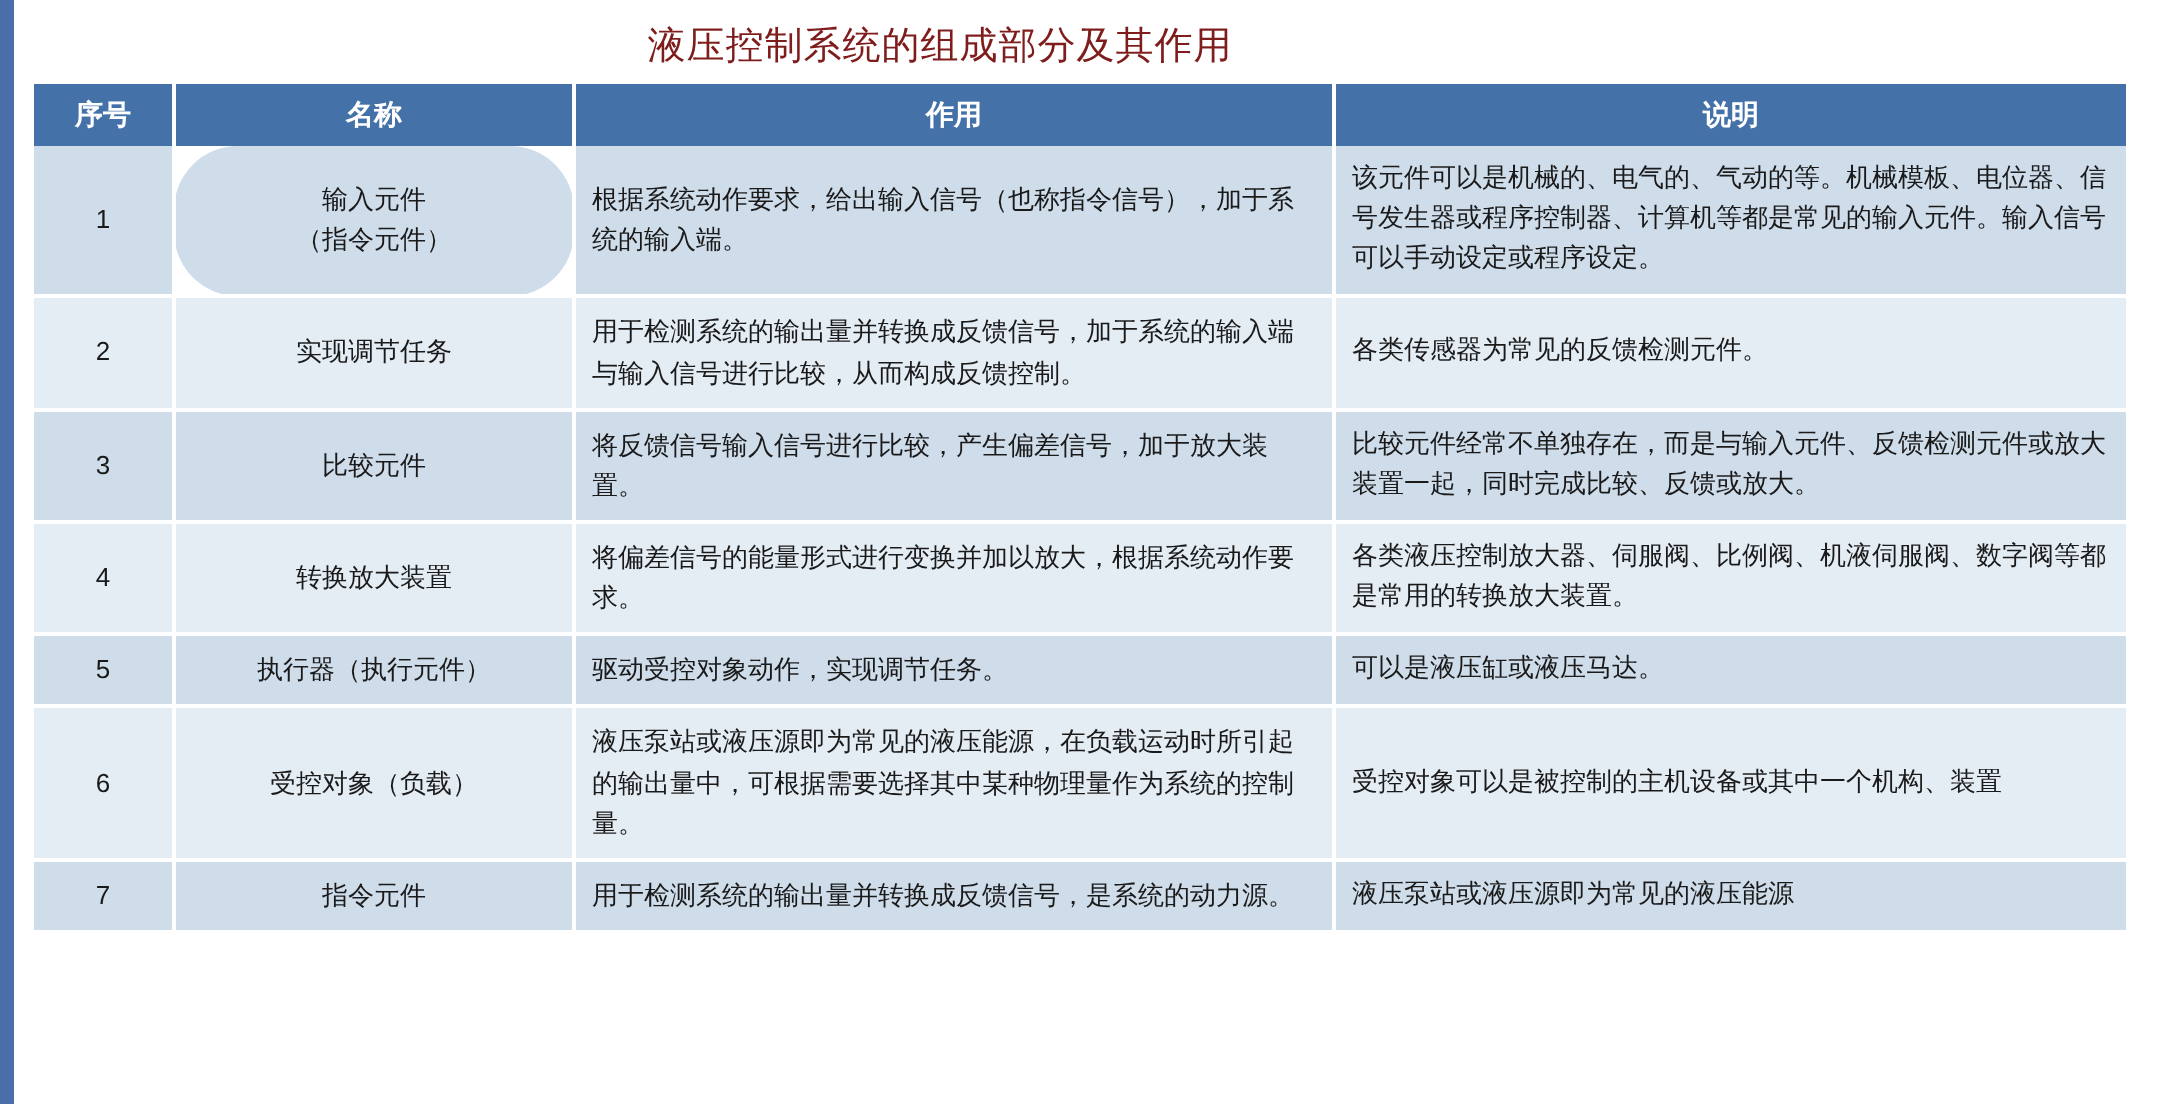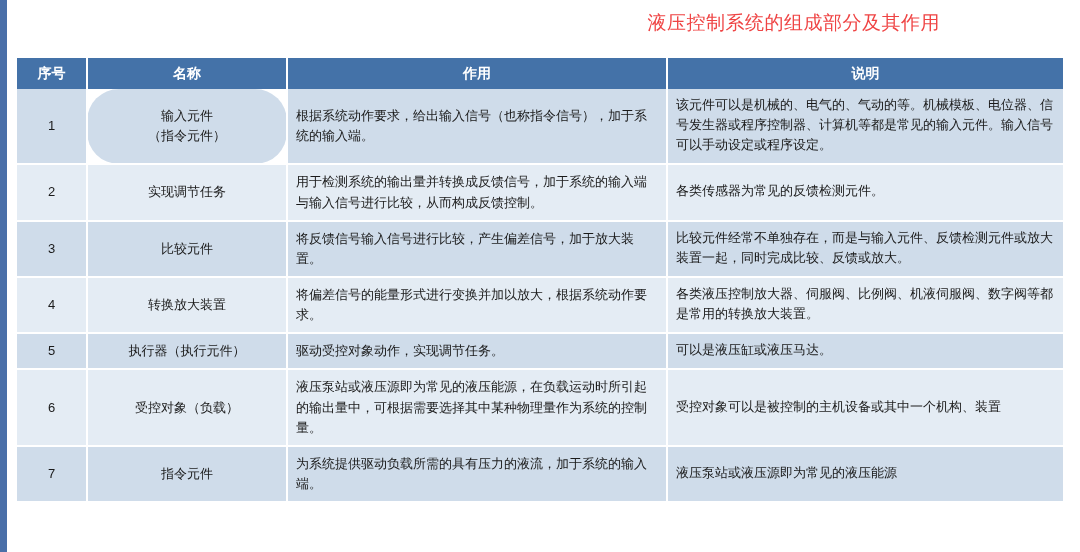--- a/index.html
+++ b/index.html
@@ -21,29 +21,29 @@
     top: 0;
     width: 7px;
     height: 552px;
     background: #4a6fa8;
   }
   .page-title {
     position: absolute;
     left: 0;
     top: 10px;
     width: 940px;
-    text-align: right;
+    text-align: center;
     font-size: 19px;
-    color: #ef4444;
+    color: #7f1d1d;
     letter-spacing: 0.5px;
   }
   .table-wrap {
     position: absolute;
     left: 17px;
-    top: 58px;
+    top: 42px;
     width: 1046px;
   }
   table.main {
     border-collapse: collapse;
     width: 1046px;
     table-layout: fixed;
   }
   table.main th {
     background: #4472a8;
     color: #ffffff;
@@ -131,18 +131,18 @@
       </tr>
       <tr class="band-b">
         <td class="c-idx">6</td>
         <td class="c-name">受控对象（负载）</td>
         <td class="c-role">液压泵站或液压源即为常见的液压能源，在负载运动时所引起的输出量中，可根据需要选择其中某种物理量作为系统的控制量。</td>
         <td class="c-desc">受控对象可以是被控制的主机设备或其中一个机构、装置</td>
       </tr>
       <tr class="band-a">
         <td class="c-idx">7</td>
         <td class="c-name">指令元件</td>
-        <td class="c-role">为系统提供驱动负载所需的具有压力的液流，加于系统的输入端。</td>
+        <td class="c-role">用于检测系统的输出量并转换成反馈信号，是系统的动力源。</td>
         <td class="c-desc">液压泵站或液压源即为常见的液压能源</td>
       </tr>
     </tbody>
   </table>
 </div>
 
 </body></html>

